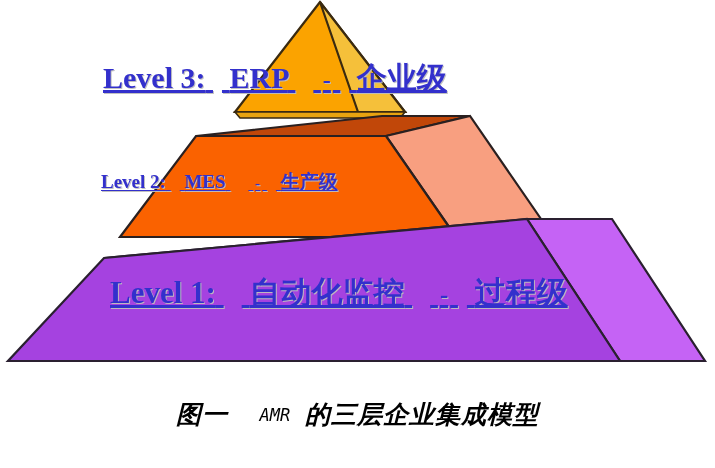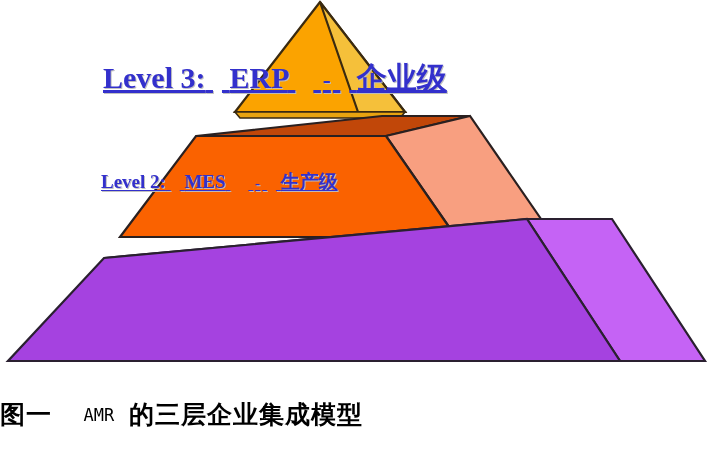--- a/index.html
+++ b/index.html
@@ -64,27 +64,28 @@
   }
   .lbl-gap-sm {
     display: inline-block;
     width: 9px;
   }
   #caption {
     position: absolute;
     left: 0;
     top: 398px;
     width: 715px;
-    text-align: left;
+    text-align: center;
     font-family: "DejaVu Sans", sans-serif;
     font-weight: bold;
     font-size: 25px;
     color: #000000;
     letter-spacing: 1px;
     white-space: nowrap;
+    font-style: italic;
   }
   #caption .cap-amr {
     font-family: "DejaVu Sans Mono", monospace;
     font-size: 17px;
     font-weight: normal;
     letter-spacing: 0px;
     padding: 0 5px;
     position: relative;
     top: -2px;
   }
@@ -142,20 +143,29 @@
   <div class="level-label" id="label-level2">
     <span>Level 2:</span>
     <span class="lbl-gap-sm"></span>
     <span>MES</span>
     <span class="lbl-gap"></span>
     <span class="lbl-sep">-</span>
     <span class="lbl-gap-sm"></span>
     <span>生产级</span>
   </div>
 
+  <div class="level-label" id="label-level1">
+    <span>Level 1:</span>
+    <span class="lbl-gap"></span>
+    <span>自动化监控</span>
+    <span class="lbl-gap"></span>
+    <span class="lbl-sep">-</span>
+    <span class="lbl-gap-sm"></span>
+    <span>过程级</span>
+  </div>
 
   <div id="caption">
     <span>图一</span>
     <span class="cap-gap"></span>
     <span class="cap-amr">AMR</span>
     <span>的三层企业集成模型</span>
   </div>
 
 </div>
 

